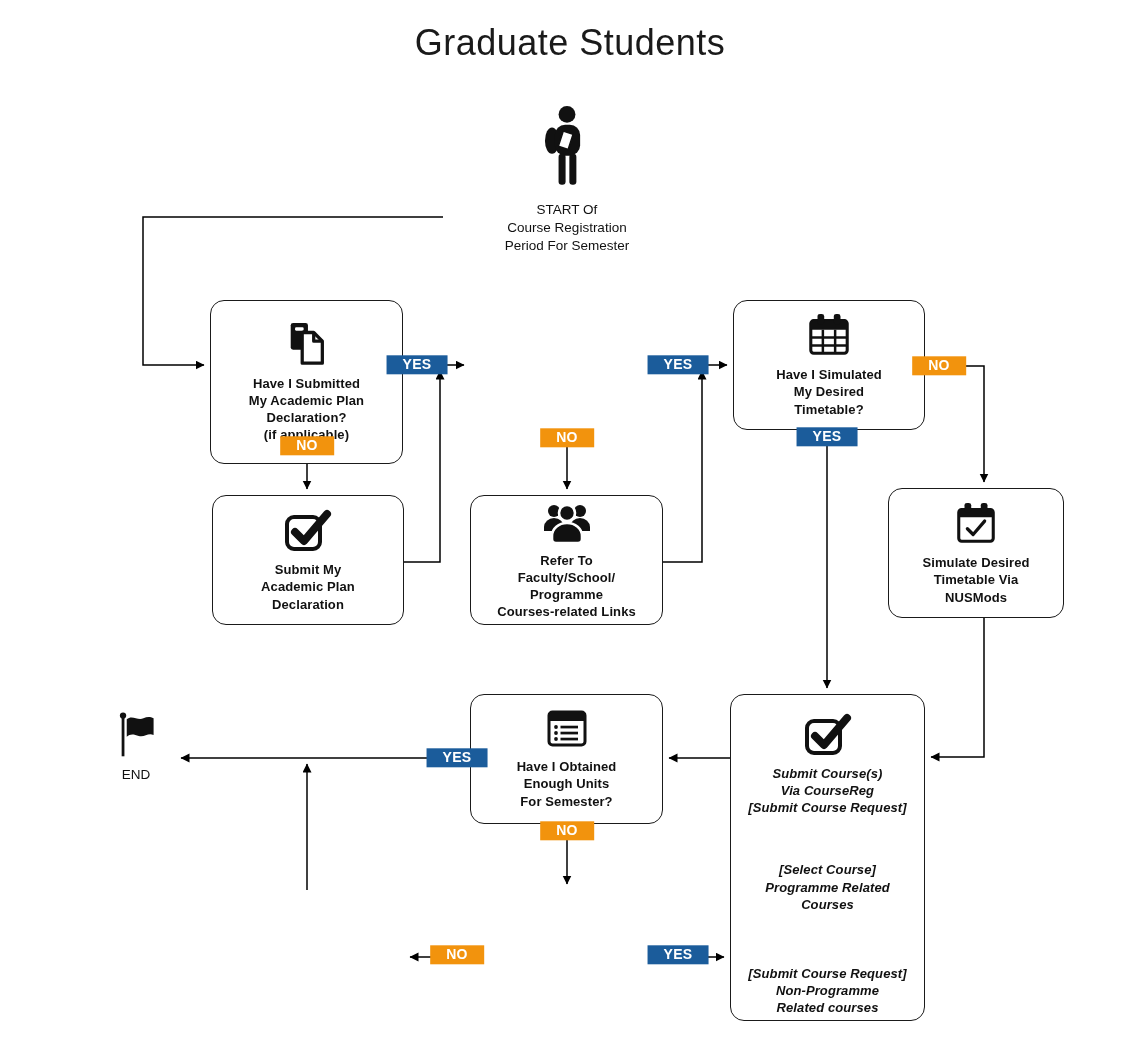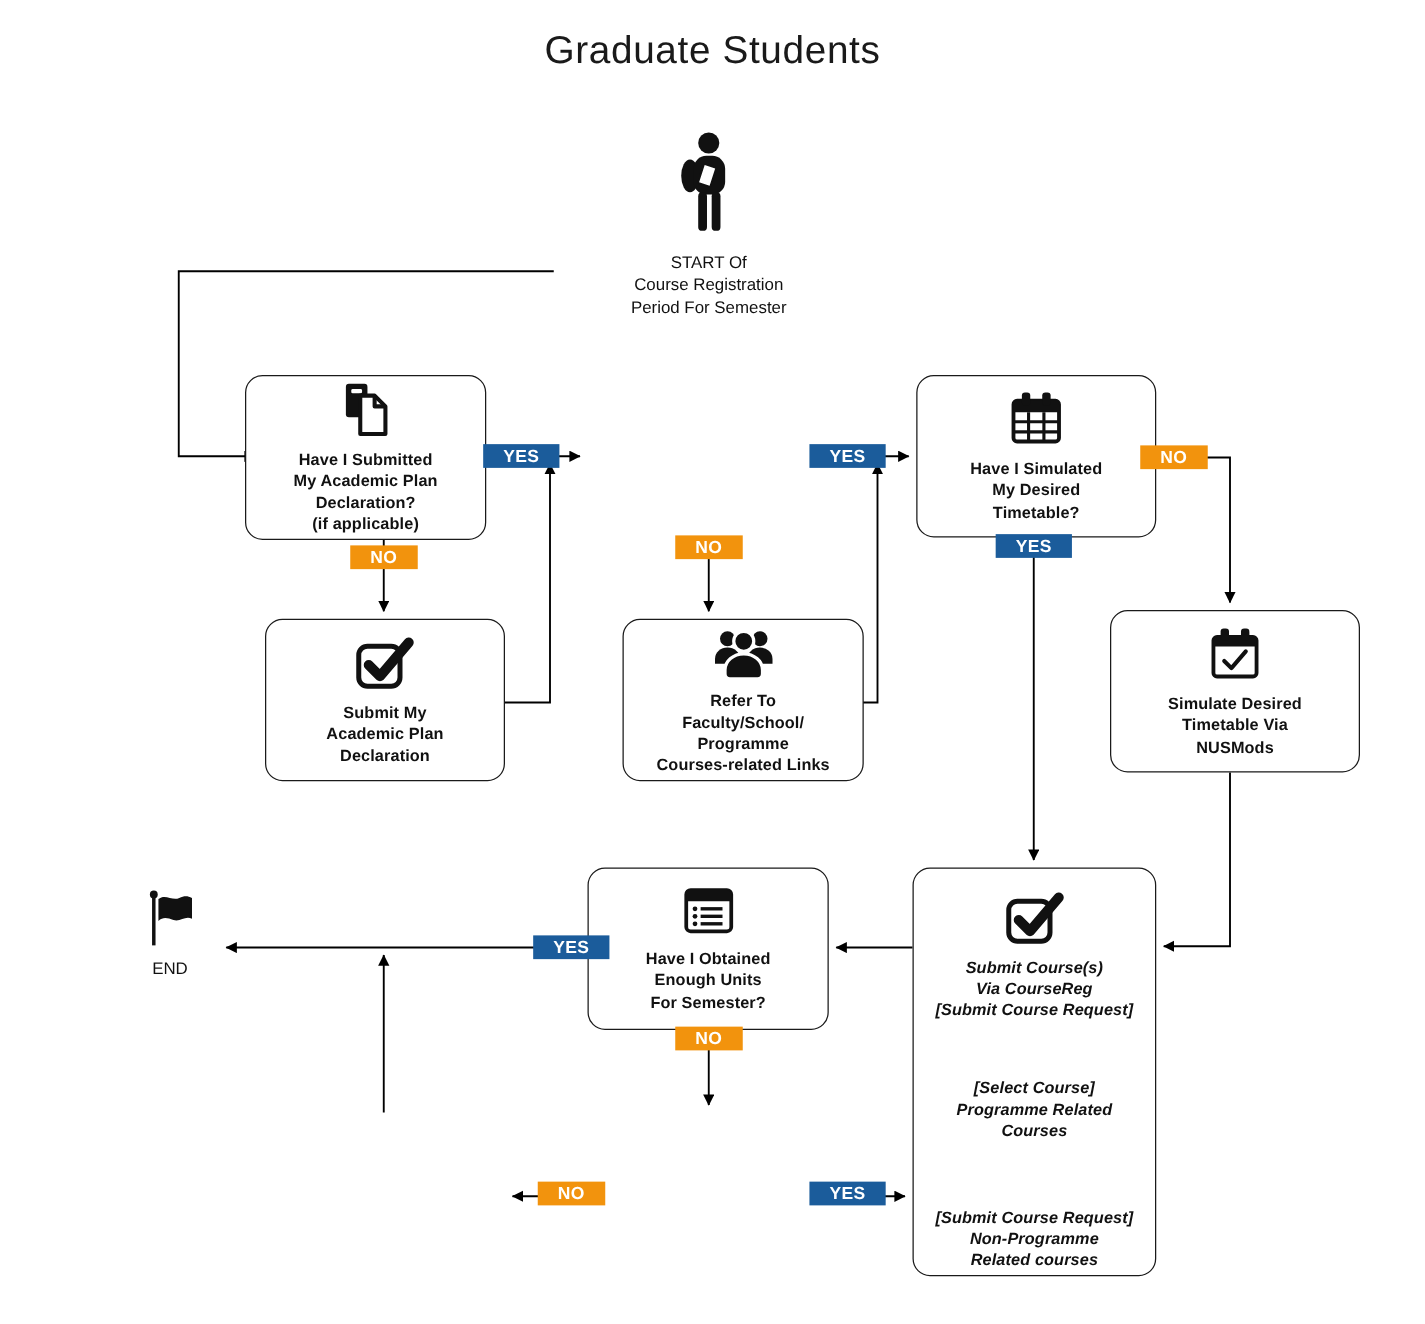--- a/index.html
+++ b/index.html
@@ -1,19 +1,19 @@
 <!DOCTYPE html>
 <html style="--yes: #1B5C9B; --no: #F2930D;"><head>
 <meta charset="utf-8">
 <style>
   html,body{margin:0;padding:0;background:#fff;}
   #canvas{position:relative;width:1140px;height:1059px;background:#fff;overflow:hidden;
           font-family:"Liberation Sans",sans-serif;}
   #title{position:absolute;left:0;top:22px;width:1140px;text-align:center;
-         font-size:31px;font-weight:400;color:#1a1a1a;letter-spacing:.5px;}
+         font-size:36px;font-weight:400;color:#1a1a1a;letter-spacing:.5px;}
   #connectors{position:absolute;left:0;top:0;pointer-events:none;}
   .node{position:absolute;background:#fff;border:1.5px solid #1a1a1a;border-radius:14px;
         display:flex;flex-direction:column;align-items:center;justify-content:center;
         text-align:center;box-sizing:border-box;padding:8px 5px;}
   .node .nlabel{white-space:pre-line;font-size:13px;font-weight:bold;color:#111;
         line-height:1.32;letter-spacing:.1px;}
   .node .icon{margin-bottom:8px;line-height:0;}
   #node-submit-courses{justify-content:flex-start;padding-top:16px;font-style:italic;}
   #node-submit-courses .nlabel2{margin-top:45px;}
   #node-submit-courses .nlabel3{margin-top:52px;}
@@ -79,21 +79,21 @@
     <div class="icon">
       <svg width="42" height="50" viewBox="0 0 44 54">
         <circle cx="8" cy="6" r="3.4" fill="#111"></circle>
         <rect x="6.5" y="6" width="3" height="44" fill="#111"></rect>
         <path d="M12,10 C18,5 24,12 30,9 C34,7.3 37,7 41,9 L41,27 C35,24 31,30 25,28 C20,26.4 16,25 12,29 Z" fill="#111"></path>
       </svg>
     </div>
     <div class="tlabel">END</div>
   </div>
 
-  <div class="node" id="node-submitted-plan" style="left:196px;top:300px;width:193px;height:132px;align-items:center;">
+  <div class="node" id="node-submitted-plan" style="left:210px;top:300px;width:193px;height:164px;align-items:center;">
     <div class="icon">
       <svg width="50" height="46" viewBox="0 0 52 48">
         <rect x="9" y="2" width="18" height="28" rx="2.5" fill="#111"></rect>
         <rect x="13.5" y="6.5" width="9" height="3.6" rx="1.2" fill="#fff"></rect>
         <path d="M21,12 H33 L42,21 V44 H21 Z" fill="#fff" stroke="#111" stroke-width="3.4" stroke-linejoin="round"></path>
         <path d="M33,12 V21 H42" fill="none" stroke="#111" stroke-width="3.4" stroke-linejoin="round"></path>
       </svg>
     </div>
     <div class="nlabel">Have I Submitted
 My Academic Plan
@@ -125,38 +125,38 @@
       <svg width="52" height="46" viewBox="0 0 52 46">
         <rect x="5" y="10" width="33" height="32" rx="7" fill="#fff" stroke="#111" stroke-width="4"></rect>
         <path d="M13,25 L22,34 L45,7" fill="none" stroke="#111" stroke-width="8" stroke-linecap="round" stroke-linejoin="round"></path>
       </svg>
     </div>
     <div class="nlabel">Submit My
 Academic Plan
 Declaration</div>
   </div>
 
-  <div class="node" id="node-refer-links" style="left:470px;top:495px;width:193px;height:130px;margin-left:28px;">
+  <div class="node" id="node-refer-links" style="left:470px;top:495px;width:193px;height:130px;">
     <div class="icon">
       <svg width="52" height="44" viewBox="0 0 52 44">
         <circle cx="13" cy="11" r="6" fill="#111"></circle>
         <circle cx="39" cy="11" r="6" fill="#111"></circle>
         <path d="M3,31 v-4 a10,9 0 0 1 20,0 v4 z" fill="#111"></path>
         <path d="M29,31 v-4 a10,9 0 0 1 20,0 v4 z" fill="#111"></path>
         <circle cx="26" cy="13" r="8" fill="#111" stroke="#fff" stroke-width="2.6"></circle>
         <path d="M11,39 v-3 a15,13 0 0 1 30,0 v3 a4,4 0 0 1 -4,4 h-22 a4,4 0 0 1 -4,-4 z" fill="#111" stroke="#fff" stroke-width="2.6"></path>
       </svg>
     </div>
     <div class="nlabel">Refer To
 Faculty/School/
 Programme
 Courses-related Links</div>
   </div>
 
-  <div class="node" id="node-simulate-nusmods" style="left:888px;top:488px;width:200px;height:130px;">
+  <div class="node" id="node-simulate-nusmods" style="left:888px;top:488px;width:176px;height:130px;">
     <div class="icon">
       <svg width="48" height="46" viewBox="0 0 48 48">
         <rect x="6" y="10" width="36" height="33" rx="3" fill="#fff" stroke="#111" stroke-width="3.2"></rect>
         <path d="M9,10 h30 a3,3 0 0 1 3,3 v5 h-36 v-5 a3,3 0 0 1 3,-3 z" fill="#111"></path>
         <rect x="12" y="3" width="7" height="10" rx="2.6" fill="#111"></rect>
         <rect x="29" y="3" width="7" height="10" rx="2.6" fill="#111"></rect>
         <polyline points="15,30 21,36 33,22" fill="none" stroke="#111" stroke-width="3.4" stroke-linecap="round" stroke-linejoin="round"></polyline>
       </svg>
     </div>
     <div class="nlabel">Simulate Desired

